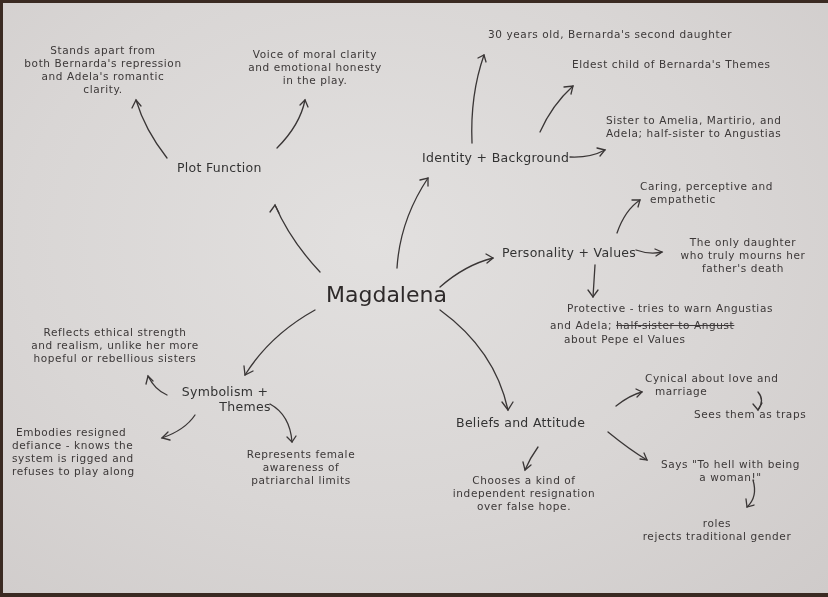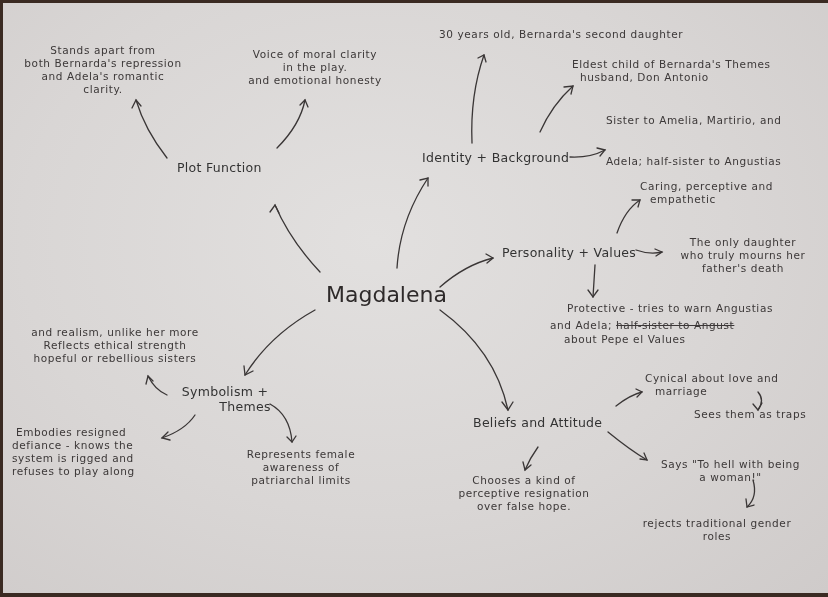--- a/index.html
+++ b/index.html
@@ -84,33 +84,32 @@
 
 <div class="t hub" style="left:177px;top:160px;">Plot Function</div>
 <div class="c" style="position:absolute;left:8px;top:44px;width:190px;">
   <div class="t" style="position:static;">Stands apart from</div>
   <div class="t" style="position:static;">both Bernarda's repression</div>
   <div class="t" style="position:static;">and Adela's romantic</div>
   <div class="t" style="position:static;">clarity.</div>
 </div>
 <div class="c" style="position:absolute;left:230px;top:48px;width:170px;">
   <div class="t" style="position:static;">Voice of moral clarity</div>
+  <div class="t" style="position:static;">and emotional honesty</div>
   <div class="t" style="position:static;">in the play.</div>
-  <div class="t" style="position:static;">and emotional honesty</div>
 </div>
 
 <div class="t hub" style="left:422px;top:150px;">Identity + Background</div>
-<div class="t" style="left:439px;top:28px;">30 years old, Bernarda's second daughter</div>
+<div class="t" style="left:488px;top:28px;">30 years old, Bernarda's second daughter</div>
 <div style="position:absolute;left:572px;top:58px;">
   <div class="t" style="position:static;">Eldest child of Bernarda's Themes</div>
-  <div class="t" style="position:static;padding-left:8px;">husband, Don Antonio</div>
 </div>
 <div style="position:absolute;left:606px;top:114px;">
   <div class="t" style="position:static;">Sister to Amelia, Martirio, and</div>
-  <div class="t" style="position:static;margin-top:28px;">Adela; half-sister to Angustias</div>
+  <div class="t" style="position:static;">Adela; half-sister to Angustias</div>
 </div>
 
 <div class="t hub" style="left:502px;top:245px;">Personality + Values</div>
 <div style="position:absolute;left:640px;top:180px;">
   <div class="t" style="position:static;">Caring, perceptive and</div>
   <div class="t" style="position:static;padding-left:10px;">empathetic</div>
 </div>
 <div class="c" style="position:absolute;left:668px;top:236px;width:150px;">
   <div class="t" style="position:static;">The only daughter</div>
   <div class="t" style="position:static;">who truly mourns her</div>
@@ -123,47 +122,47 @@
     <span class="t strike" style="position:static;">half-sister to Angust</span>
   </div>
   <div class="t" style="position:static;padding-left:14px;">about Pepe el Values</div>
 </div>
 
 <div class="c" style="position:absolute;left:165px;top:384px;width:120px;">
   <div class="t hub" style="position:static;">Symbolism +</div>
   <div class="t hub" style="position:static;padding-left:40px;">Themes</div>
 </div>
 <div class="c" style="position:absolute;left:10px;top:326px;width:210px;">
+  <div class="t" style="position:static;">Reflects ethical strength</div>
   <div class="t" style="position:static;">and realism, unlike her more</div>
-  <div class="t" style="position:static;">Reflects ethical strength</div>
   <div class="t" style="position:static;">hopeful or rebellious sisters</div>
 </div>
 <div style="position:absolute;left:12px;top:426px;">
   <div class="t" style="position:static;padding-left:4px;">Embodies resigned</div>
   <div class="t" style="position:static;">defiance - knows the</div>
   <div class="t" style="position:static;">system is rigged and</div>
   <div class="t" style="position:static;">refuses to play along</div>
 </div>
 <div class="c" style="position:absolute;left:236px;top:448px;width:130px;">
   <div class="t" style="position:static;">Represents female</div>
   <div class="t" style="position:static;">awareness of</div>
   <div class="t" style="position:static;">patriarchal limits</div>
 </div>
 
-<div class="t hub" style="left:473px;top:415px;">Beliefs and Attitude</div>
+<div class="t hub" style="left:456px;top:415px;">Beliefs and Attitude</div>
 <div style="position:absolute;left:645px;top:372px;">
   <div class="t" style="position:static;">Cynical about love and</div>
   <div class="t" style="position:static;padding-left:10px;">marriage</div>
 </div>
 <div class="t" style="left:694px;top:408px;">Sees them as traps</div>
 <div class="c" style="position:absolute;left:444px;top:474px;width:160px;">
   <div class="t" style="position:static;">Chooses a kind of</div>
-  <div class="t" style="position:static;">perceptive resignation</div>
+  <div class="t" style="position:static;">independent resignation</div>
   <div class="t" style="position:static;">over false hope.</div>
 </div>
 <div class="c" style="position:absolute;left:648px;top:458px;width:165px;">
   <div class="t" style="position:static;">Says "To hell with being</div>
   <div class="t" style="position:static;">a woman!"</div>
 </div>
 <div class="c" style="position:absolute;left:632px;top:517px;width:170px;">
+  <div class="t" style="position:static;">roles</div>
   <div class="t" style="position:static;">rejects traditional gender</div>
-  <div class="t" style="position:static;">roles</div>
 </div>
 
 </body></html>

